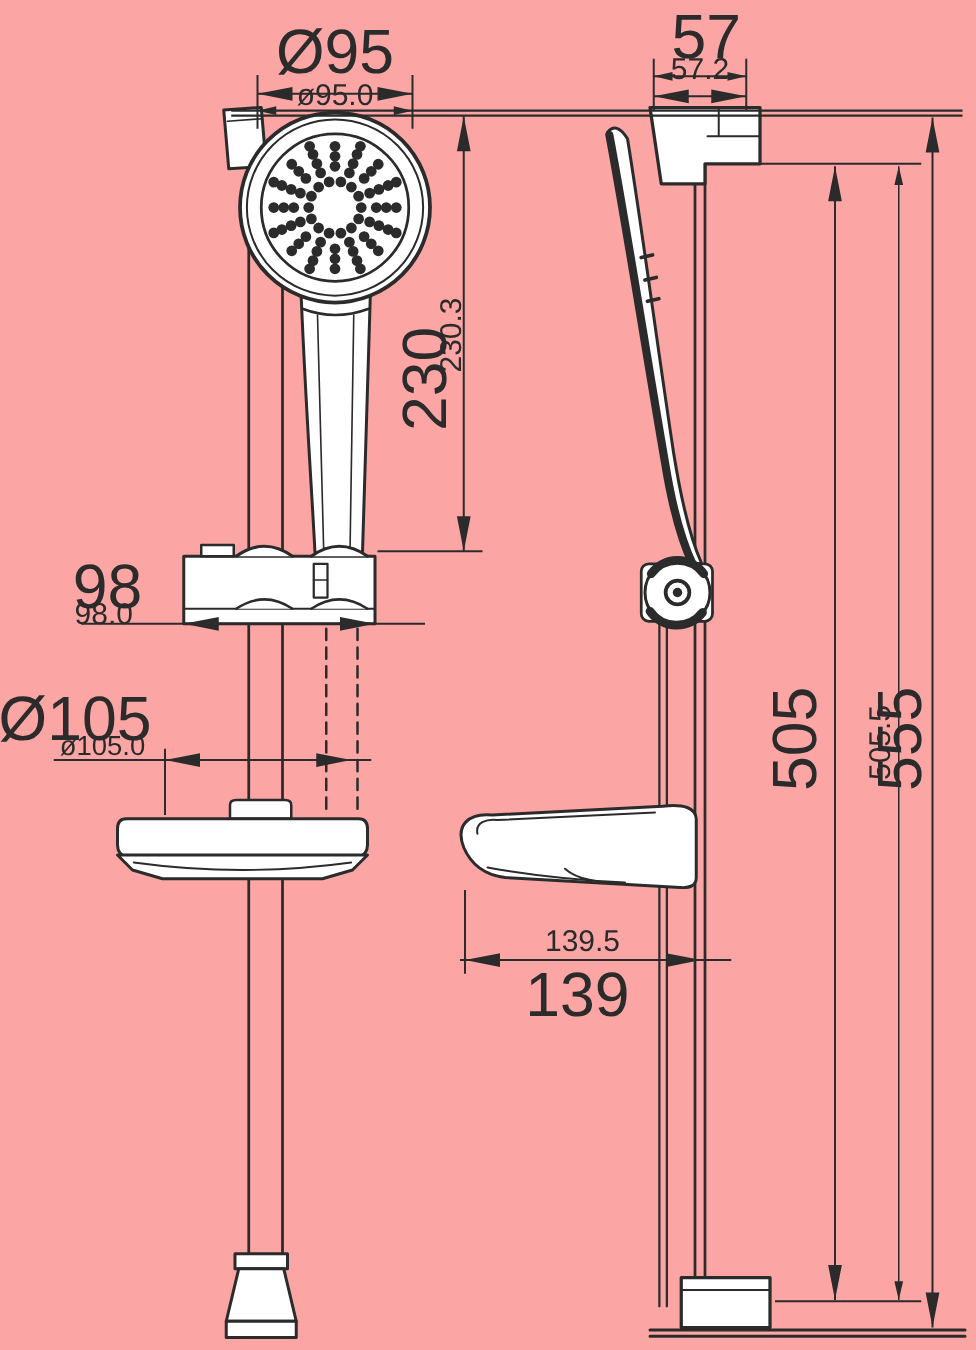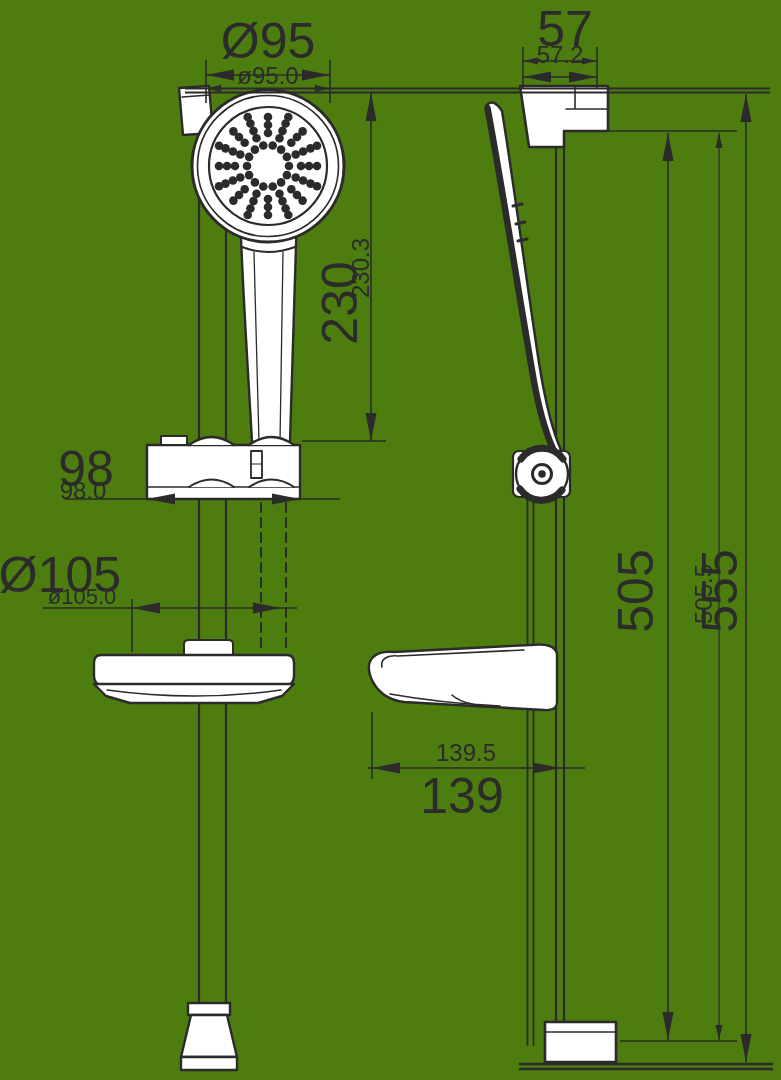--- a/index.html
+++ b/index.html
@@ -1,16 +1,16 @@
 <!DOCTYPE html>
 <html><head>
 <meta charset="utf-8">
 <style>
   html,body{margin:0;padding:0;background:#ffffff;}
-  #canvas{position:relative;width:781px;height:1080px;background:#4d7c0f;overflow:hidden;}
+  #canvas{position:relative;width:781px;height:1080px;background:#fca5a5;overflow:hidden;}
   svg{display:block;}
   text{fill:#2b2b2b;font-family:"Liberation Sans","DejaVu Sans",sans-serif;}
   .tbig{font-size:50px;}
   .tsm{font-size:24px;}
   .tsm2{font-size:22px;}
   .mid{text-anchor:middle;}
   .ink{stroke:#2b2b2b;}
   .fillink{fill:#2b2b2b;}
   .white{fill:#ffffff;}
   .nofill{fill:none;}

